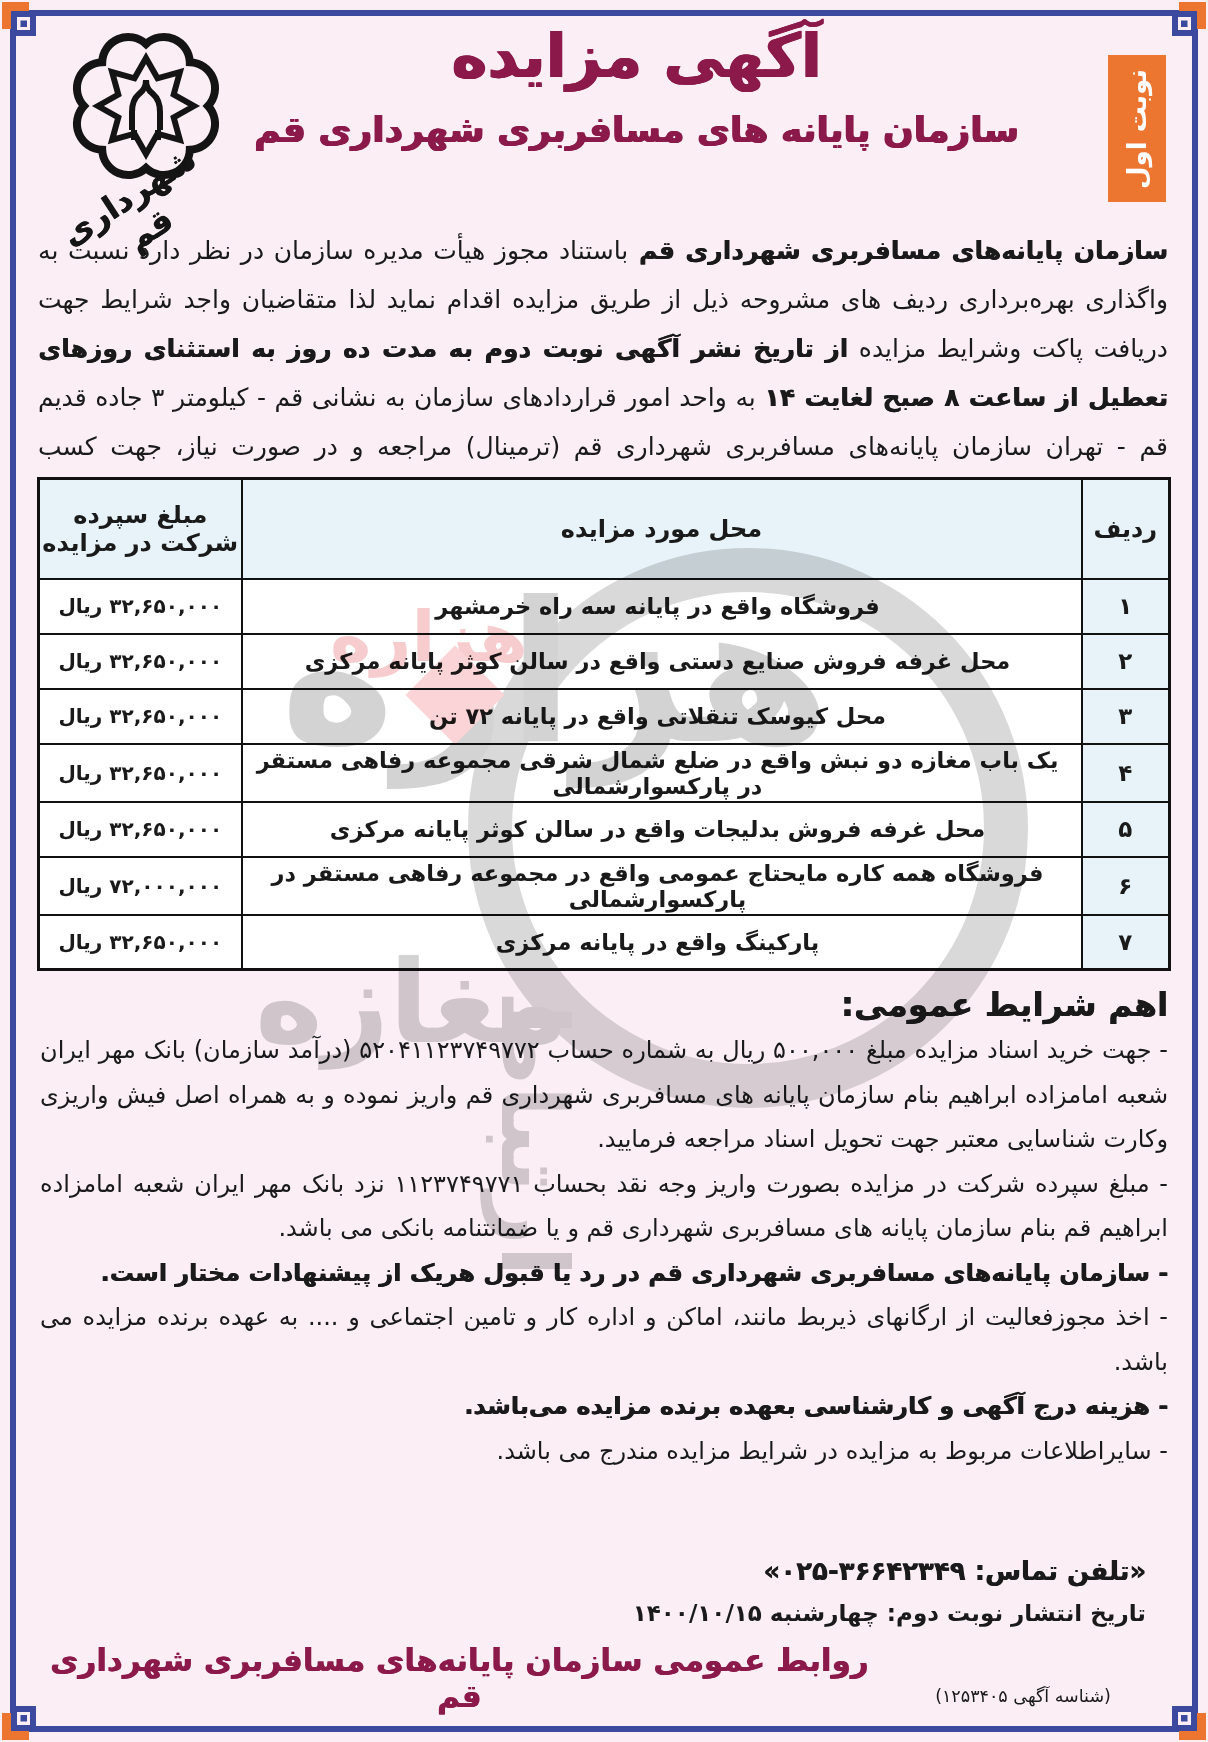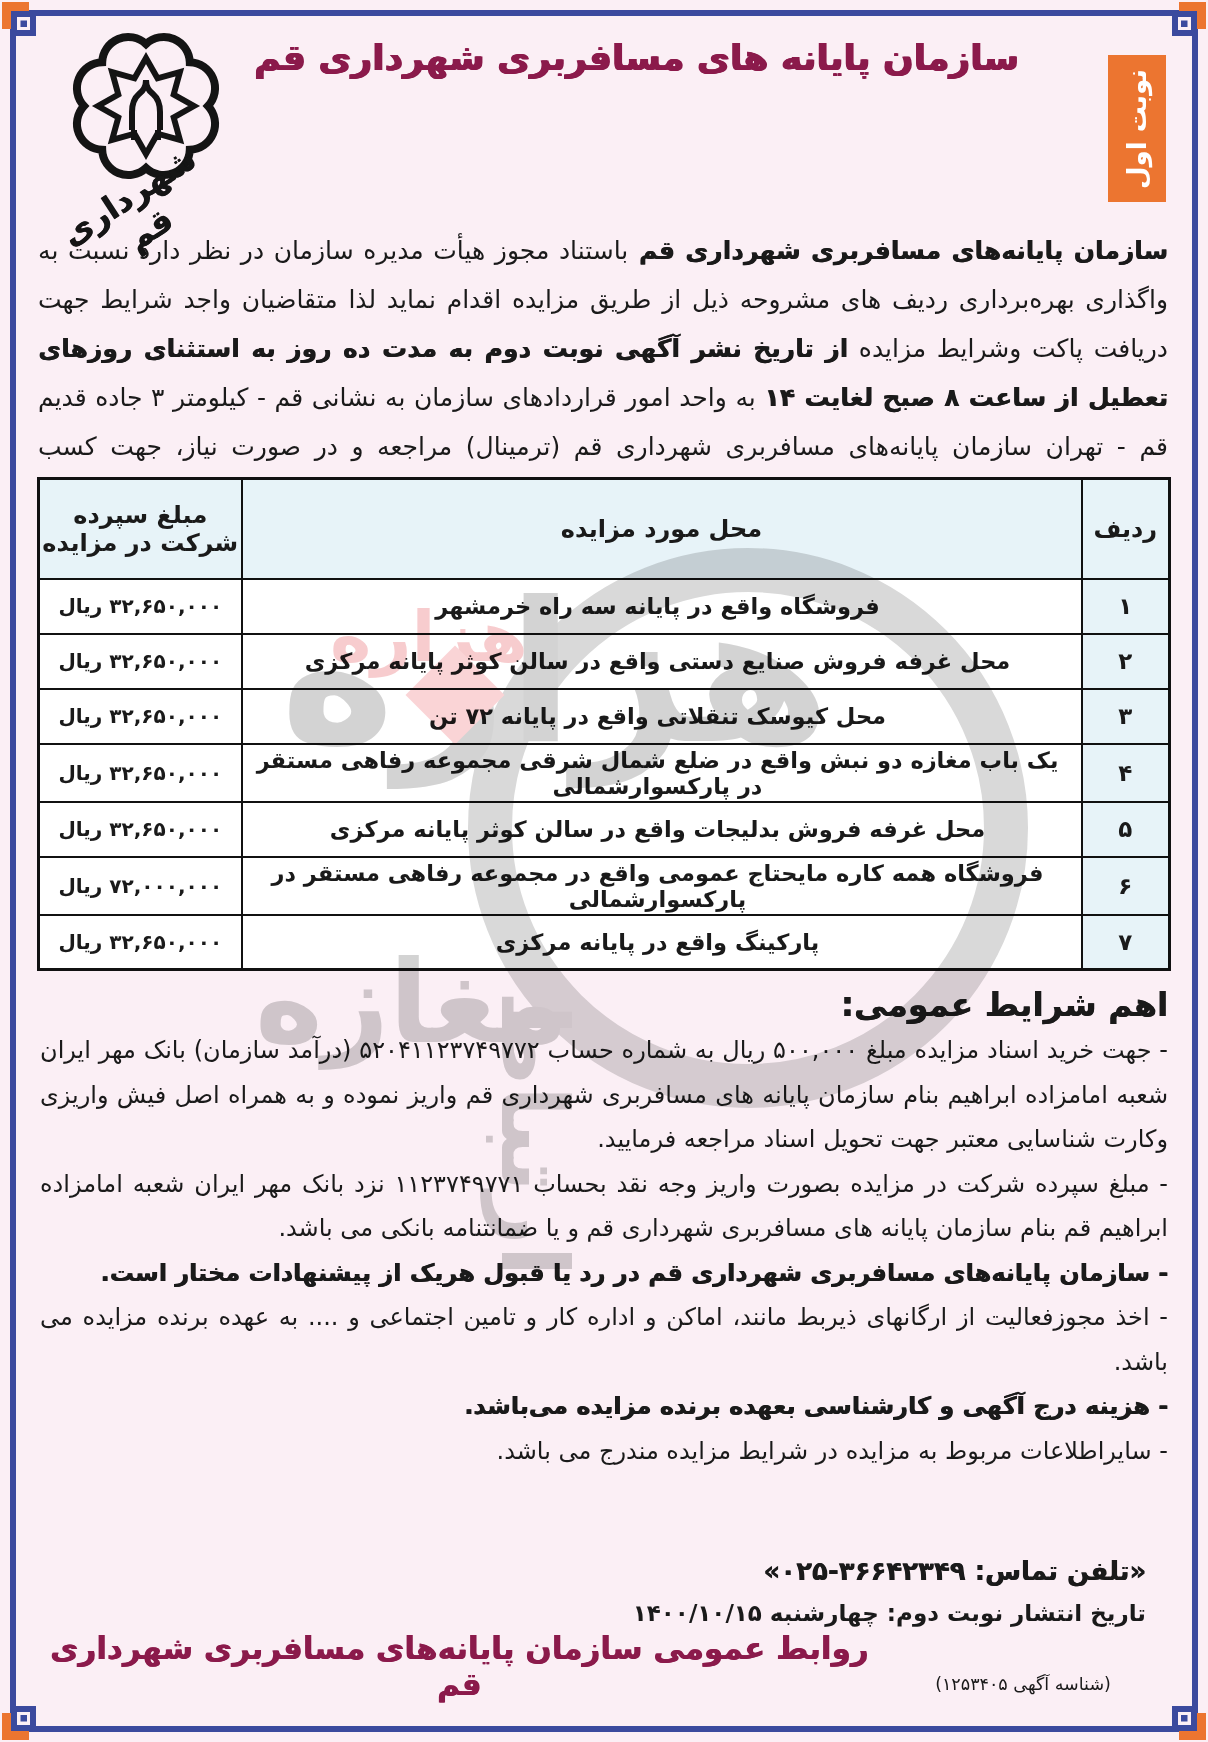--- a/index.html
+++ b/index.html
@@ -66,21 +66,21 @@
   .conds h3 { font-size:33px; font-weight:bold; line-height:46px;
     text-shadow:0.6px 0 currentColor; }
   .conds p { font-size:24px; line-height:44.5px; text-align:justify; font-weight:500; }
   .conds p.cond-bold { font-weight:bold; text-shadow:0.7px 0 currentColor; }
 
   
   .footer { position:absolute; top:1556px; right:40px; left:40px; }
   .f-phone { font-size:26px; font-weight:bold; text-align:right; padding-left:4px;
     padding-right:22px; text-shadow:0.6px 0 currentColor; margin-bottom:14px; }
   .f-date { font-size:23px; font-weight:bold; text-align:right; padding-right:22px;
-    margin-bottom:4px; }
+    margin-bottom:16px; }
   .pubrow { display:flex; align-items:flex-end; }
   .f-adid { width:290px; text-align:center; font-size:17.5px; font-weight:500;
     padding-bottom:8px; }
   .f-pub { flex:1; text-align:center; font-size:31px; font-weight:bold; color:#8b1a4b;
     text-shadow:0.8px 0 currentColor; }
 
   
   .watermark { position:absolute; inset:0; pointer-events:none; z-index:6;
     mix-blend-mode:multiply; opacity:0.5; }
   .wm-ring { position:absolute; left:468px; top:548px; width:560px; height:560px;
@@ -126,20 +126,21 @@
     <svg width="200" height="180" viewBox="0 0 200 180">
       <path d="M162 90 A26 26 0 0 1 143.8 133.8 A26 26 0 0 1 100 152 A26 26 0 0 1 56.2 133.8 A26 26 0 0 1 38 90 A26 26 0 0 1 56.2 46.2 A26 26 0 0 1 100 28 A26 26 0 0 1 143.8 46.2 A26 26 0 0 1 162 90 Z" fill="none" stroke="#141414" stroke-width="8"></path>
       <polygon points="148,90 127.7,101.5 133.9,123.9 111.5,117.7 100,138 88.5,117.7 66.1,123.9 72.3,101.5 52,90 72.3,78.5 66.1,56.1 88.5,62.3 100,42 111.5,62.3 133.9,56.1 127.7,78.5" fill="none" stroke="#141414" stroke-width="6" stroke-linejoin="miter"></polygon>
       <path d="M86 114 V96 Q86 84 93 78 Q100 73 100 64 Q100 73 107 78 Q114 84 114 96 V114" fill="none" stroke="#141414" stroke-width="6"></path>
       <path d="M88 114 v10 M112 114 v10" stroke="#141414" stroke-width="6"></path>
     </svg>
     <div class="logo-caption">شهرداری قم</div>
   </div>
 
   <div class="titles">
+    <div class="main-title">آگهی مزایده</div>
     <div class="sub-title">سازمان پایانه های مسافربری شهرداری قم</div>
   </div>
 
   <div class="badge">
     <span>نوبت اول</span>
   </div>
 
   <p class="intro"><span class="b">سازمان پایانه‌های مسافربری شهرداری قم </span><span>باستناد مجوز هیأت مدیره سازمان در نظر دارد نسبت به واگذاری بهره‌برداری ردیف های مشروحه ذیل از طریق مزایده اقدام نماید لذا متقاضیان واجد شرایط جهت دریافت پاکت وشرایط مزایده </span><span class="b">از تاریخ نشر آگهی نوبت دوم به مدت ده روز به استثنای روزهای تعطیل از ساعت ۸ صبح لغایت ۱۴</span><span> به واحد امور قراردادهای سازمان به نشانی قم - کیلومتر ۳ جاده قدیم قم - تهران سازمان پایانه‌های مسافربری شهرداری قم (ترمینال) مراجعه و در صورت نیاز، جهت کسب اطلاعات بیشتر با شماره تلفن </span><span class="phone-big">۳۶۶۴۲۳۴۹-۰۲۵</span><span> تماس حاصل نمایند.</span></p>
 
   <table class="tbl">

